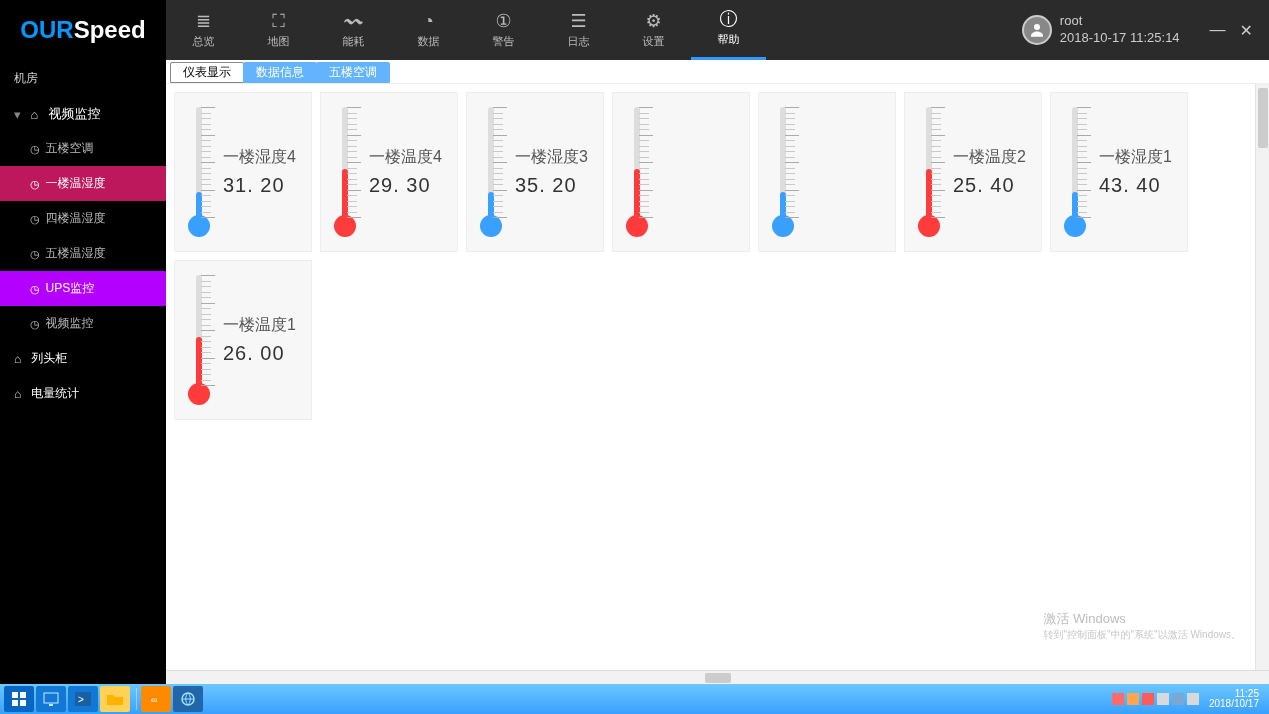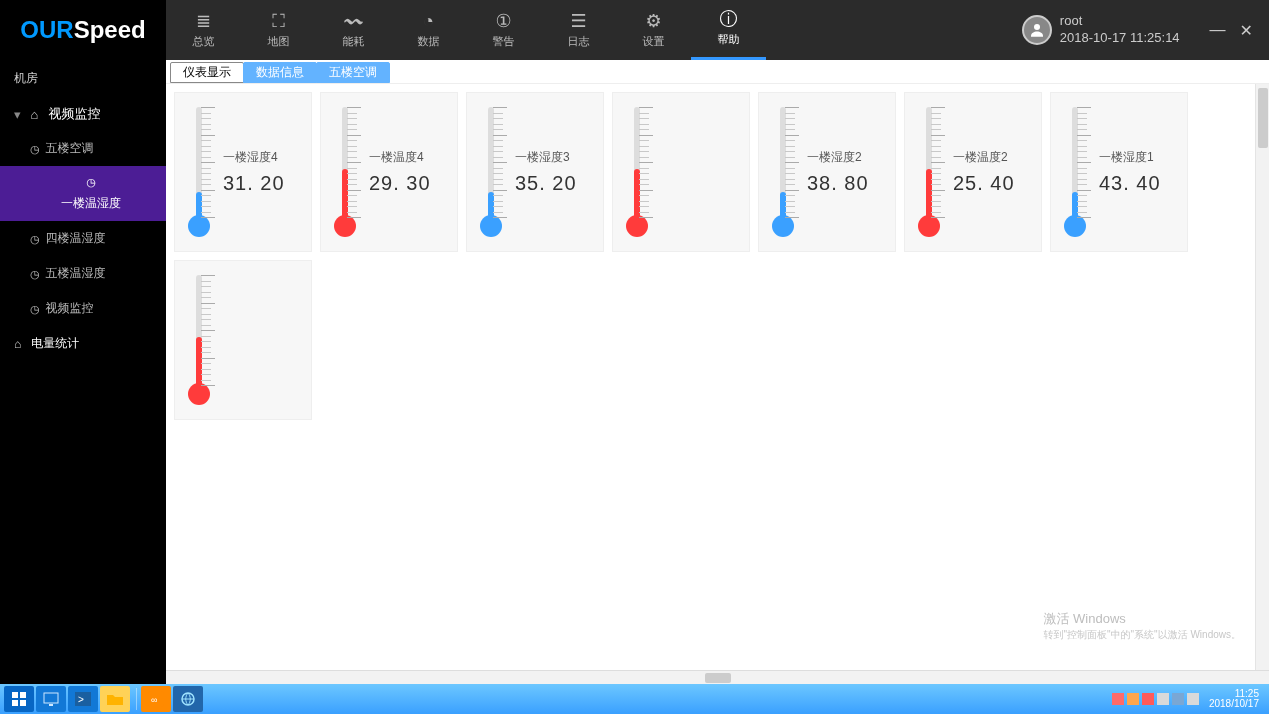--- a/index.html
+++ b/index.html
@@ -39,21 +39,21 @@
 
   
   .sidebar { width: 166px; background: #000; color: #ccc; font-size: 12px; overflow: auto; }
   .side-head { padding: 10px 14px; color: #ccc; }
   .side-group { padding: 8px 14px; color: #fff; font-size: 13px; display: flex; align-items: center; gap: 6px; cursor: pointer;}
   .side-group .caret::before { content: "▾"; color: #888; margin-right: 4px; }
   .side-item {
     padding: 9px 14px 9px 30px; display: flex; align-items: center; gap: 6px; cursor: pointer;
     color: #bbb;
   }
-  .side-item.sel-blue  { background: #4c1d95; color: #fff; flex-direction: column; }
+  .side-item.sel-blue  { background: #be185d; color: #fff; }
   .side-item.sel-purple{ background: #b400ff; color: #fff; }
   .side-group2 { padding: 9px 14px; display: flex; align-items: center; gap: 6px; color: #fff; cursor: pointer; }
   .side-house::before { content: "⌂"; color: #ccc; margin-right: 4px; }
   .side-bullet::before { content: "◷"; color: inherit; font-size: 11px; }
 
   
   .main { flex: 1; background: #fff; display: flex; flex-direction: column; min-width: 0; }
   .tabs { display: flex; height: 24px; align-items: stretch; border-bottom: 1px solid #eee; padding-left: 4px; padding-top: 2px;}
   .tab {
     font-size: 12px; padding: 2px 12px; border: 1px solid #888; background: #fff; cursor: pointer;
@@ -75,21 +75,21 @@
   .bulb {
     position: absolute; width: 22px; height: 22px; border-radius: 50%; bottom: 14px;
   }
   .fill { position: absolute; width: 6px; bottom: 30px; border-radius: 3px 3px 0 0; }
   .ticks { position: absolute; left: 26px; top: 14px; height: 110px; width: 14px; }
   .ticks div { position: absolute; left: 0; width: 10px; height: 1px; background: #c8c8c8; }
   .ticks div.big { width: 14px; background: #aaa; }
   .blue .bulb, .blue .fill { background: #3aa0ff; }
   .red  .bulb, .red  .fill { background: #ff3b3b; }
   .card-text { flex: 1; padding-right: 6px; }
-  .card-label { font-size: 12px; color: #555; margin-bottom: 6px; }
+  .card-label { font-size: 16px; color: #555; margin-bottom: 6px; }
   .card-value { font-size: 20px; color: #333; letter-spacing: 1px; }
 
   
   .watermark { position: absolute; right: 28px; bottom: 28px; color: #bdbdbd; font-size: 13px; text-align: left; pointer-events: none;}
   .watermark .l2 { font-size: 10px; color: #c7c7c7; }
 
   
   .hscroll { height: 14px; background: #f2f2f2; border-top: 1px solid #ddd; position: relative; }
   .hscroll .thumb { position: absolute; left: 50%; top: 2px; width: 26px; height: 10px; background: #ccc; border-radius: 2px; transform: translateX(-50%); }
 
@@ -190,26 +190,34 @@
             <span>一楼温湿度</span>
           </div>
           <div class="side-item">
             <span class="side-bullet"></span>
             <span>四楼温湿度</span>
           </div>
           <div class="side-item">
             <span class="side-bullet"></span>
             <span>五楼温湿度</span>
           </div>
+          <div class="side-item sel-purple">
+            <span class="side-bullet"></span>
+            <span>UPS监控</span>
+          </div>
           <div class="side-item">
             <span class="side-bullet"></span>
             <span>视频监控</span>
           </div>
         </div>
       <div id="side-groups2">
+          <div class="side-group2">
+            <span class="side-house"></span>
+            <span>列头柜</span>
+          </div>
           <div class="side-group2">
             <span class="side-house"></span>
             <span>电量统计</span>
           </div>
         </div>
     </div>
 
     <div class="main">
       <div class="tabs" id="tabs">
           <div class="tab">仪表显示</div>
@@ -372,24 +380,20 @@
                   <div class="" style="top:65%"></div>
                   <div class="" style="top:70%"></div>
                   <div class="big" style="top:75%"></div>
                   <div class="" style="top:80%"></div>
                   <div class="" style="top:85%"></div>
                   <div class="" style="top:90%"></div>
                   <div class="" style="top:95%"></div>
                   <div class="big" style="top:100%"></div>
                 </div>
               </div>
-              <div class="card-text">
-                <div class="card-label">一楼湿度2</div>
-                <div class="card-value">38. 80</div>
-              </div>
             </div>
             <div class="card red">
               <div class="thermo">
                 <div class="tube"></div>
                 <div class="fill" style="height:52px"></div>
                 <div class="bulb"></div>
                 <div class="ticks">
                   <div class="big" style="top:0%"></div>
                   <div class="" style="top:5%"></div>
                   <div class="" style="top:10%"></div>
@@ -473,20 +477,24 @@
                   <div class="" style="top:60%"></div>
                   <div class="" style="top:65%"></div>
                   <div class="" style="top:70%"></div>
                   <div class="big" style="top:75%"></div>
                   <div class="" style="top:80%"></div>
                   <div class="" style="top:85%"></div>
                   <div class="" style="top:90%"></div>
                   <div class="" style="top:95%"></div>
                   <div class="big" style="top:100%"></div>
                 </div>
+              </div>
+              <div class="card-text">
+                <div class="card-label">一楼温度1</div>
+                <div class="card-value">26. 00</div>
               </div>
             </div>
           </div>
         <div class="watermark">
           <div>激活 Windows</div>
           <div class="l2">转到"控制面板"中的"系统"以激活 Windows。</div>
         </div>
         <div class="vscroll">
             <div class="thumb"></div>
           </div>

